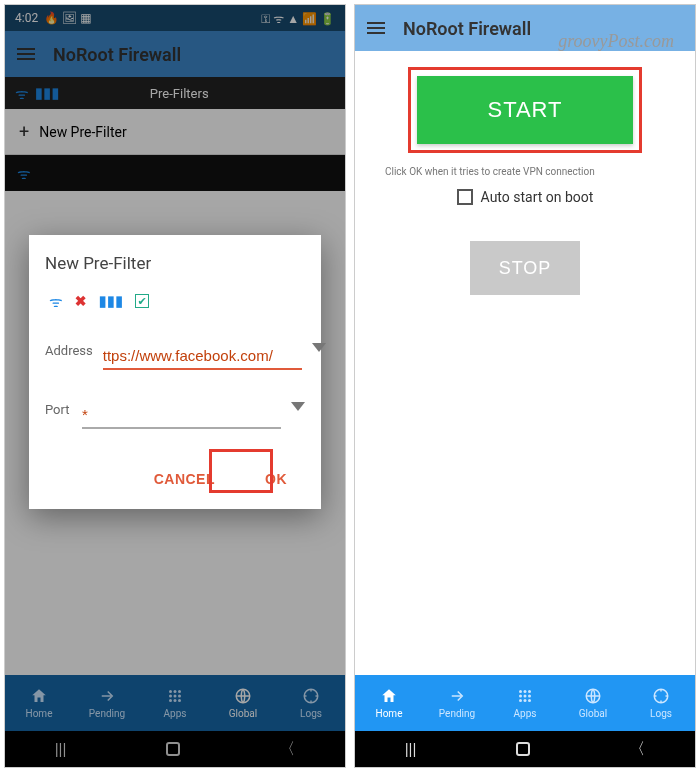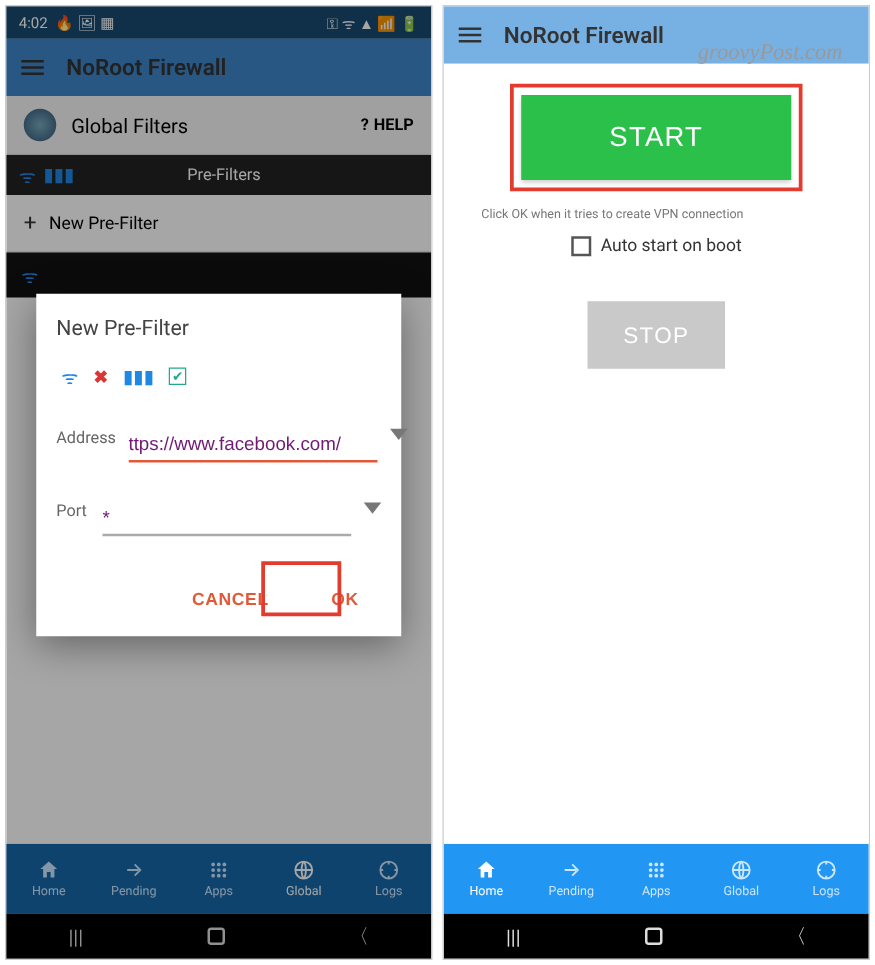--- a/index.html
+++ b/index.html
@@ -97,21 +97,21 @@
     .proto-icons { display:flex; gap:12px; margin-bottom:22px; align-items:center; padding-left:4px; }
     .field-row { display:flex; align-items:flex-start; gap:10px; margin-bottom:28px;margin-top:32px; }
     .field-label { width: 58px; font-size: 13px; color: #666; }
     .field-input {
       flex: 1;
       border: none;
       border-bottom: 2px solid #e05a3a;
       font-size: 15px;
       padding: 4px 0;
       outline: none;
-      color: #701a75;
+      color: #c2410c;
     }
     .field-input.port { border-bottom-color: #aaa; }
     .dropdown-arrow {
       width: 0; height: 0;
       border-left: 7px solid transparent;
       border-right: 7px solid transparent;
       border-top: 9px solid #777;
     }
     .dialog-actions {
       display: flex;
@@ -211,28 +211,20 @@
   <div class="app-bar">
     <div class="hamburger">
         <span></span>
         <span></span>
         <span></span>
       </div>
     <div class="app-title">NoRoot Firewall</div>
   </div>
 
   <div class="phone-content">
-    <div class="section-row">
-      <div class="globe-icon"></div>
-      <span>Global Filters</span>
-      <div class="help-row">
-        <span style="font-weight:700;">?</span>
-        <span>HELP</span>
-      </div>
-    </div>
 
     <div class="tab-row">
       <div class="icons">
         <span class="wifi-ic">ᯤ</span>
         <span class="sig-ic">▮▮▮</span>
       </div>
       <span class="tab-label">Pre-Filters</span>
       <div style="width:56px;"></div>
     </div>
 

